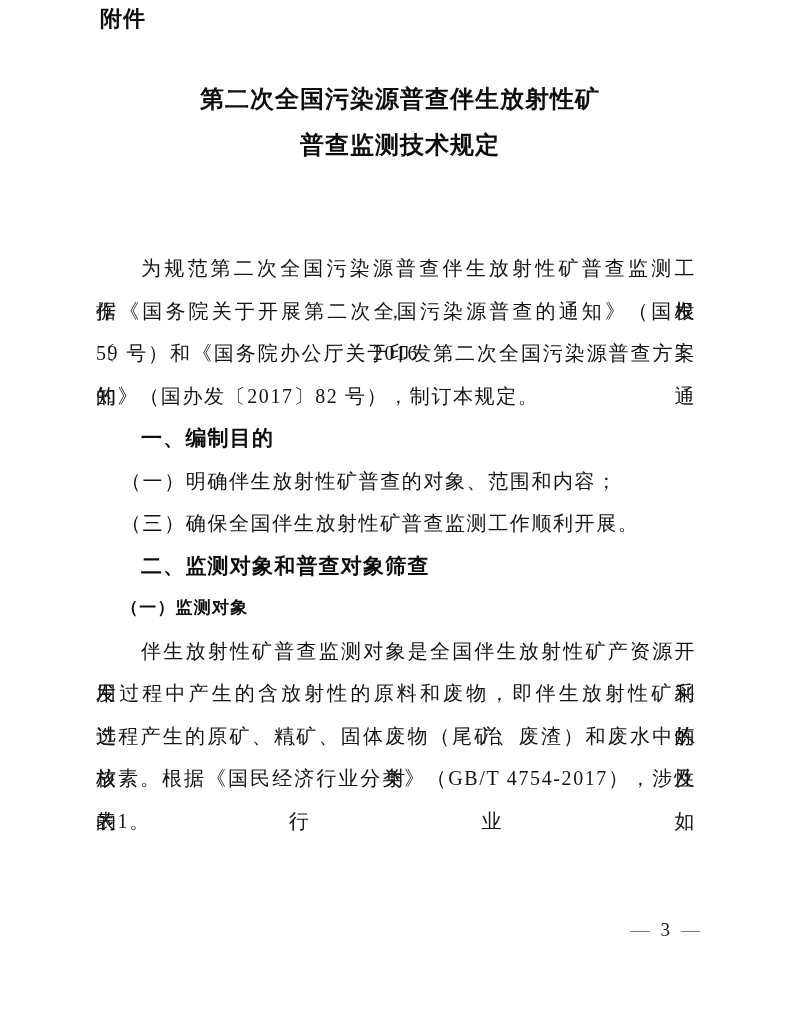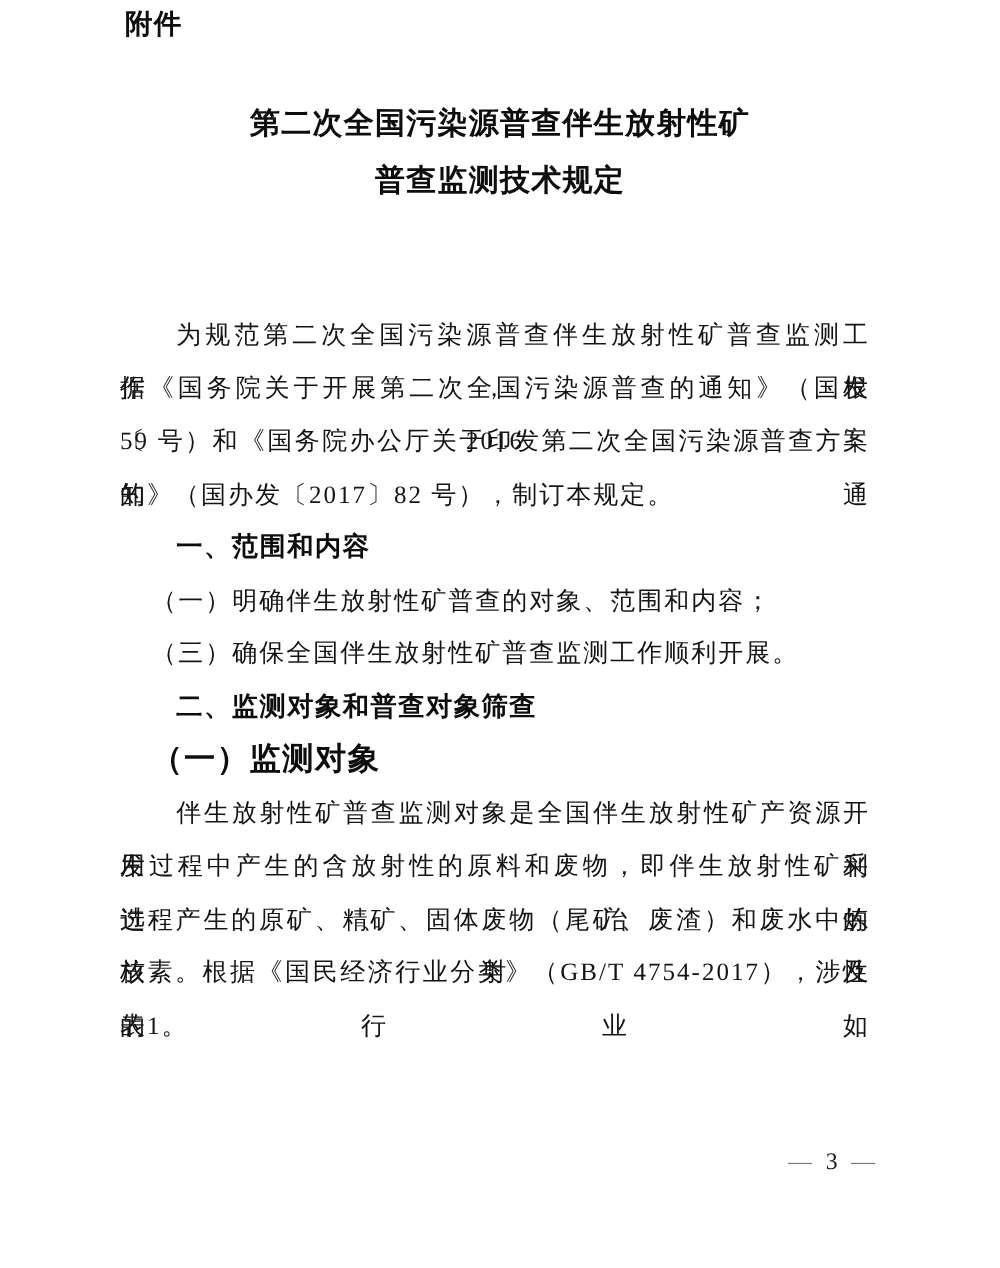--- a/index.html
+++ b/index.html
@@ -64,21 +64,21 @@
   .ind1 { text-indent: 25px; }
   .hei {
     font-family: "Liberation Sans", sans-serif;
     font-weight: bold;
     font-size: 21px;
     letter-spacing: 1.2px;
     color: #0d0d0d;
   }
   .kai {
     font-weight: bold;
-    font-size: 25px;
+    font-size: 17px;
     letter-spacing: 1.2px;
     color: #0d0d0d;
   }
   .footer {
     position: absolute;
     left: 100px;
     top: 917px;
     width: 600px;
     height: 26px;
     line-height: 26px;
@@ -105,21 +105,21 @@
     <div class="title-line">第二次全国污染源普查伴生放射性矿</div>
     <div class="title-line">普查监测技术规定</div>
   </div>
 
   <div class="body-block">
     <div class="line just ind2">为规范第二次全国污染源普查伴生放射性矿普查监测工作，根</div>
     <div class="line just">据《国务院关于开展第二次全国污染源普查的通知》（国发〔2016〕</div>
     <div class="line just">59 号）和《国务院办公厅关于印发第二次全国污染源普查方案的通</div>
     <div class="line">知》（国办发〔2017〕82 号），制订本规定。</div>
 
-    <div class="line hei ind2">一、范围和内容</div>
+    <div class="line hei ind2">一、编制目的</div>
     <div class="line ind1">（一）明确伴生放射性矿普查的对象、范围和内容；</div>
     <div class="line ind1">（三）确保全国伴生放射性矿普查监测工作顺利开展。</div>
 
     <div class="line hei ind2">二、监测对象和普查对象筛查</div>
     <div class="line kai ind1">（一）监测对象</div>
 
     <div class="line just ind2">伴生放射性矿普查监测对象是全国伴生放射性矿产资源开发利</div>
     <div class="line just">用过程中产生的含放射性的原料和废物，即伴生放射性矿采选、冶炼</div>
     <div class="line just">过程产生的原矿、精矿、固体废物（尾矿、废渣）和废水中的放射性</div>
     <div class="line just">核素。根据《国民经济行业分类》（GB/T 4754-2017），涉及的行业如</div>

